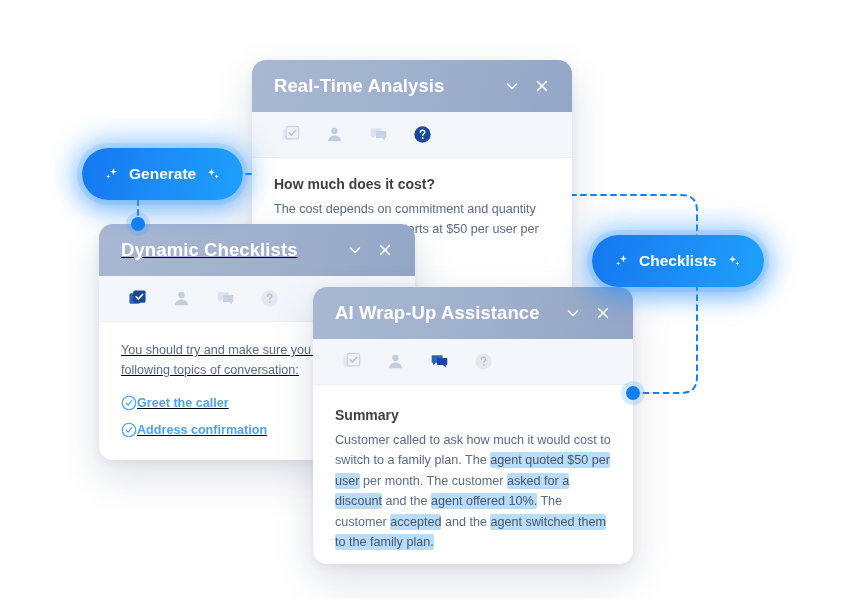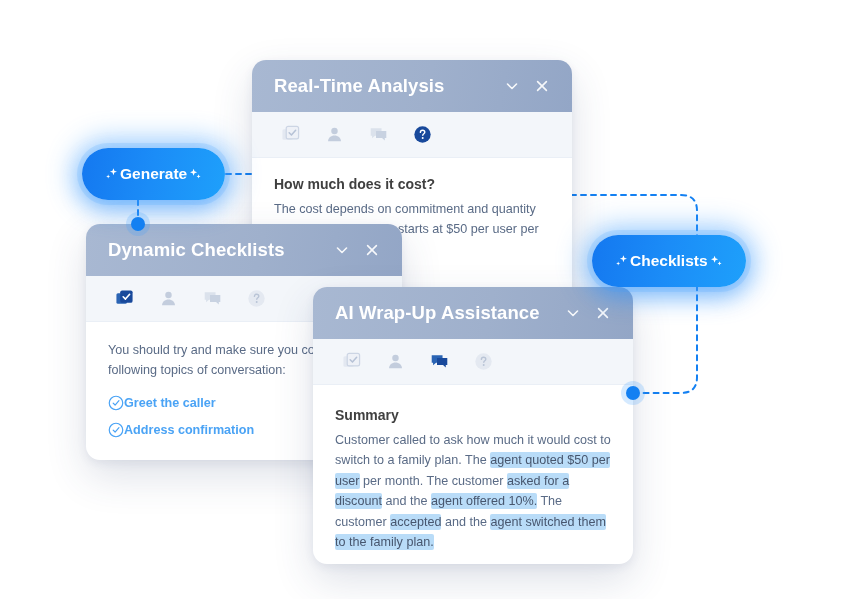--- a/index.html
+++ b/index.html
@@ -122,20 +122,21 @@
     padding: 1px 0;
     box-decoration-break: clone;
     -webkit-box-decoration-break: clone;
   }
 
   
   .pill {
     position: absolute;
     display: flex;
     align-items: center;
+    gap: 9px;
     height: 52px;
     padding: 0 22px;
     border-radius: 26px;
     background: linear-gradient(100deg, #1478f0 0%, #1b8cf7 48%, #1ea0fb 100%);
     color: #ffffff;
     font-size: 15.5px;
     font-weight: bold;
     white-space: nowrap;
     box-shadow:
       0 0 0 5px rgba(64,160,255,.17),
@@ -213,21 +214,21 @@
     </div>
 
     <div class="panel-body">
       <div class="sec-title">How much does it cost?</div>
       <p class="sec-text">The cost depends on commitment and quantity but the default pricing starts at $50 per user per month.</p>
       <div class="sec-title">Discounts</div>
       <p class="sec-text">Discounts depend on contract length and quantity. Volume discounts can be obtained within</p>
     </div>
   </div>
 
-  <div class="panel" id="panel-dynamic-checklists" style="left:86px; top:224px; width:316px;">
+  <div class="panel" id="panel-dynamic-checklists" style="left:99px; top:224px; width:316px;text-decoration:underline;">
     <div class="panel-header">
       <div class="panel-title">Dynamic Checklists</div>
       <div class="hdr-btns">
         <svg class="hdr-btn" viewBox="0 0 16 16">
             <path d="M3.5 6 L8 10.5 L12.5 6" fill="none" stroke="#ffffff" stroke-width="1.6" stroke-linecap="round" stroke-linejoin="round"></path>
           </svg>
         <svg class="hdr-btn" viewBox="0 0 16 16">
             <path d="M3.6 3.6 L12.4 12.4 M12.4 3.6 L3.6 12.4" fill="none" stroke="#ffffff" stroke-width="1.6" stroke-linecap="round"></path>
           </svg>
       </div>

